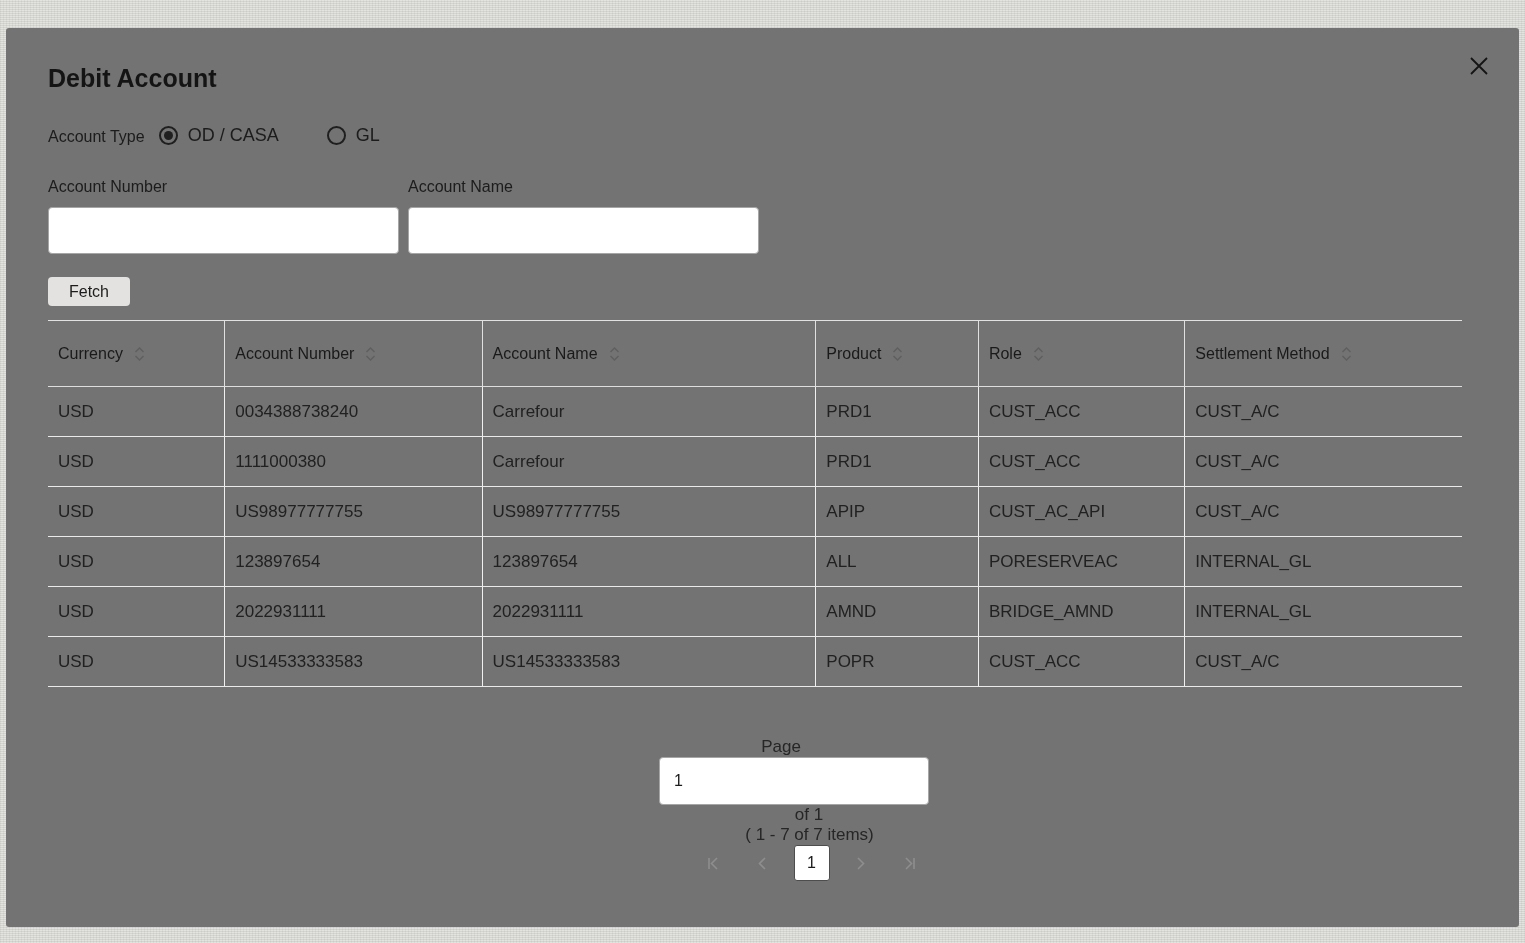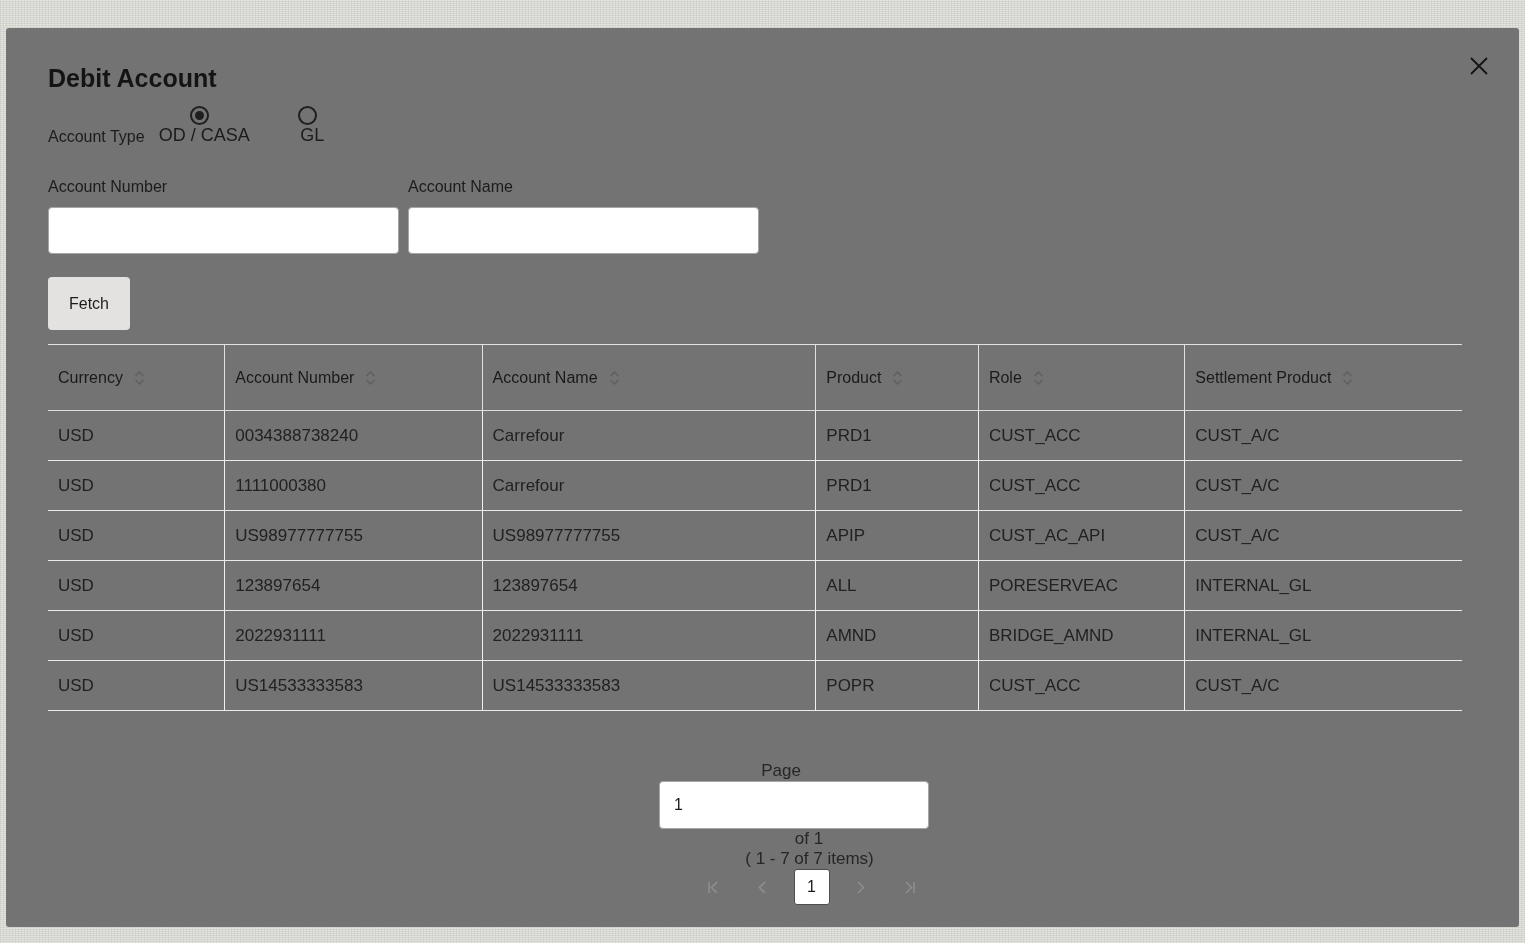--- a/index.html
+++ b/index.html
@@ -33,21 +33,20 @@
   }
   .account-type-row {
     display: flex; align-items: flex-end;
     margin: 30px 0 13px 42px;
     height: 24px;
   }
   .account-type-label { font-size: 16px; color: #1c1c1c; margin-right: 14px; }
   .radio-option {
     display: flex; align-items: center; cursor: pointer;
     margin-right: 48px;
-    flex-direction: column;
   }
   .radio-circle {
     width: 19px; height: 19px; border-radius: 50%;
     border: 2px solid #1f1f1f; margin-right: 10px;
     display: inline-flex; align-items: center; justify-content: center;
     flex: 0 0 auto;
   }
   .radio-circle.checked::after {
     content: ""; width: 9px; height: 9px; border-radius: 50%;
     background: #1f1f1f;
@@ -58,21 +57,21 @@
   .field-label { font-size: 16px; color: #1c1c1c; margin-bottom: 11px; }
   .text-input {
     width: 100%; height: 47px;
     border: 1px solid #a6a6a6; border-radius: 4px;
     font-size: 16px; padding: 0 12px;
     font-family: "Liberation Sans", sans-serif;
     color: #1c1c1c; outline: none; background: #fff;
   }
   .fetch-btn {
     margin: 23px 0 0 42px;
-    height: 53px; padding: 0 21px;
+    height: 29px; padding: 0 21px;
     background: #e3e2e0; border: none; border-radius: 4px;
     font-size: 16px; color: #1c1c1c; cursor: pointer;
     font-family: "Liberation Sans", sans-serif;
   }
   table.accounts {
     margin: 14px 0 0 42px;
     width: calc(100% - 99px);
     border-collapse: collapse;
     font-size: 17px; color: #212121;
     table-layout: fixed;
@@ -209,21 +208,21 @@
             <div class="th-inner">
               <span>Role</span>
               <svg class="sort-icon" width="11" height="18" viewBox="0 0 11 18">
                 <path d="M1.5 7 L5.5 3 L9.5 7" fill="none" stroke="#5f5f5f" stroke-width="1.4"></path>
                 <path d="M1.5 11 L5.5 15 L9.5 11" fill="none" stroke="#5f5f5f" stroke-width="1.4"></path>
               </svg>
             </div>
           </th>
           <th>
             <div class="th-inner">
-              <span>Settlement Product</span>
+              <span>Settlement Method</span>
               <svg class="sort-icon" width="11" height="18" viewBox="0 0 11 18">
                 <path d="M1.5 7 L5.5 3 L9.5 7" fill="none" stroke="#5f5f5f" stroke-width="1.4"></path>
                 <path d="M1.5 11 L5.5 15 L9.5 11" fill="none" stroke="#5f5f5f" stroke-width="1.4"></path>
               </svg>
             </div>
           </th>
         </tr>
     </thead>
     <tbody>
         <tr>

